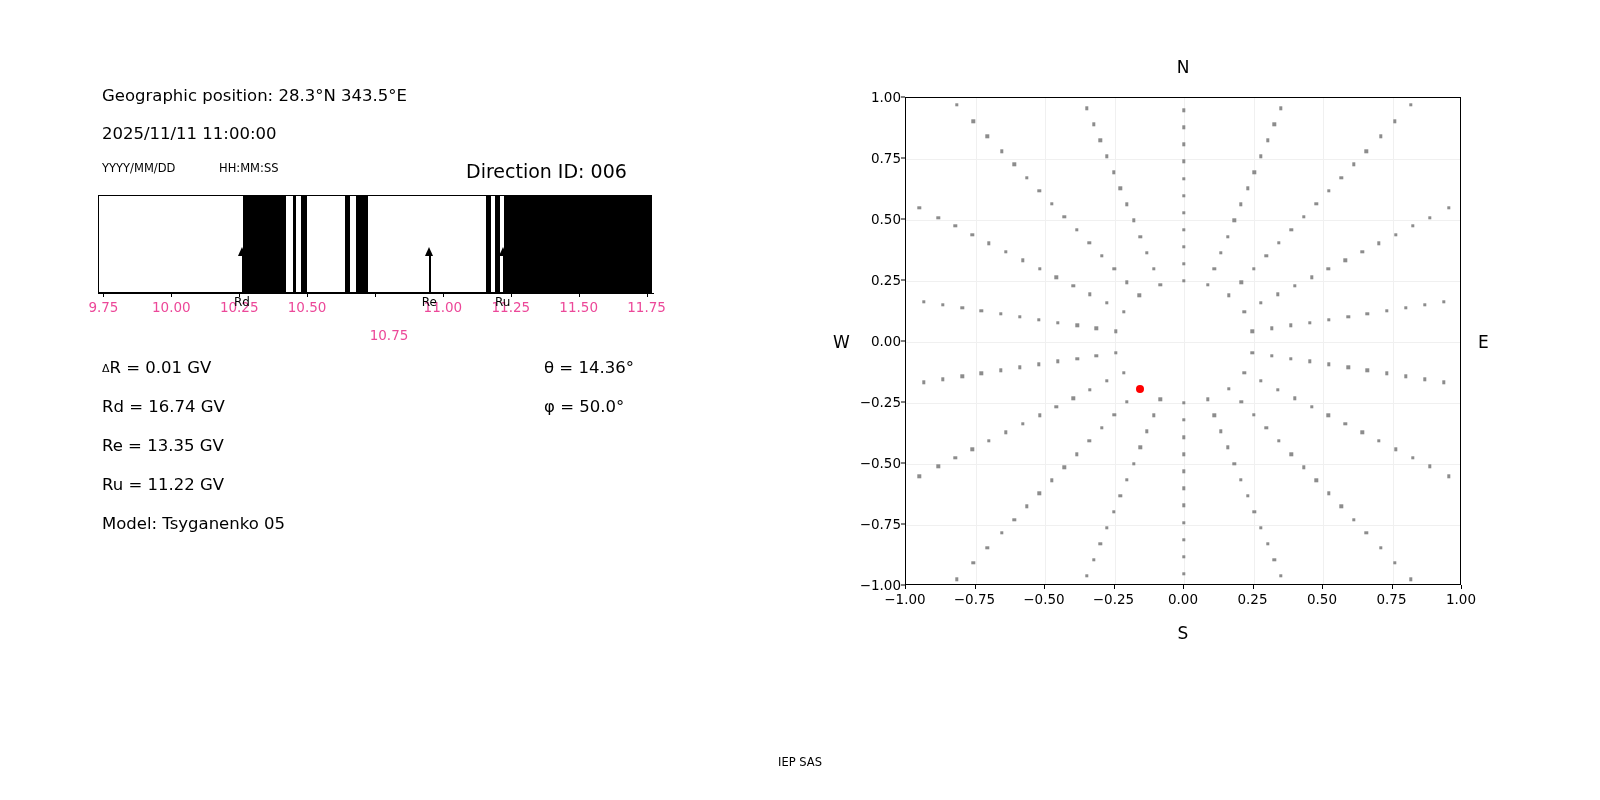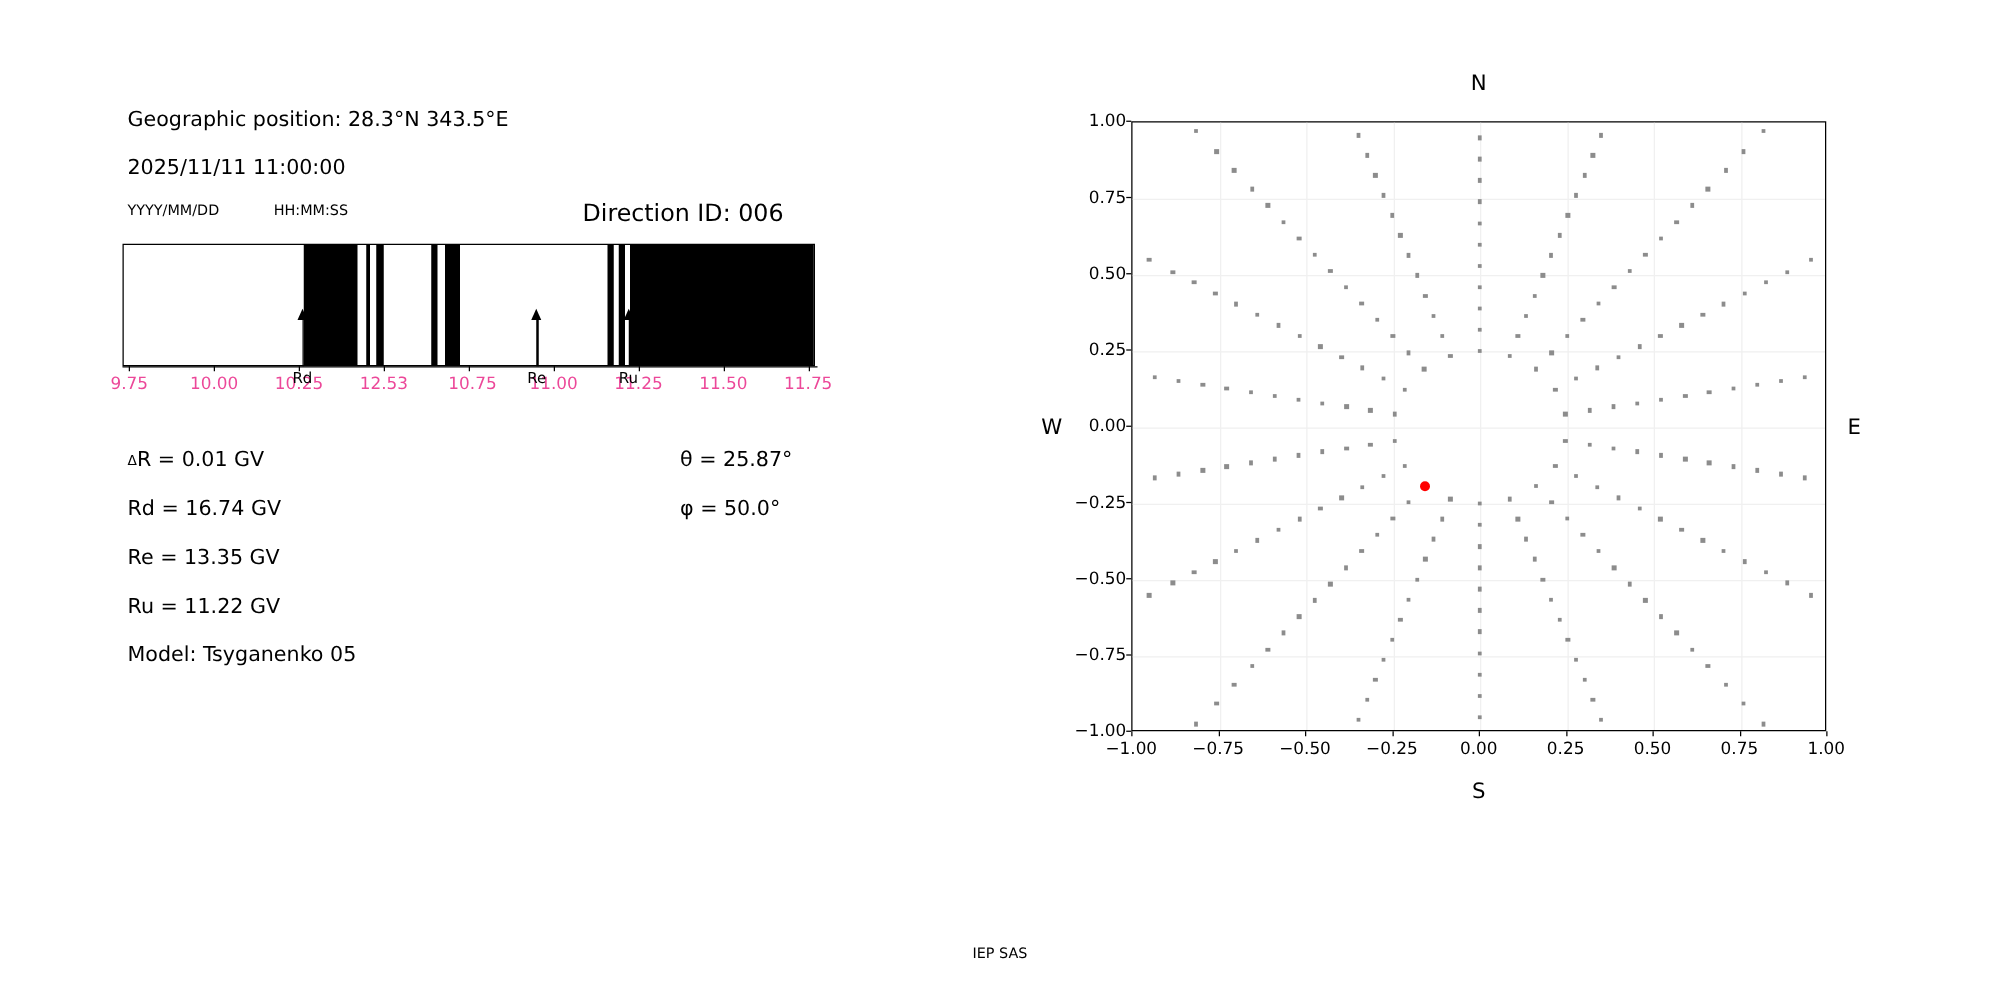--- a/index.html
+++ b/index.html
@@ -239,23 +239,23 @@
 
   <div id="penumbra-axis">
     <div id="axis-line"></div>
   <div class="tick-mark" style="left: 5.43137px;"></div>
       <div class="tick-label" style="left: 5.43137px;">9.75</div>
       <div class="tick-mark" style="left: 73.3235px;"></div>
       <div class="tick-label" style="left: 73.3235px;">10.00</div>
       <div class="tick-mark" style="left: 141.216px;"></div>
       <div class="tick-label" style="left: 141.216px;">10.25</div>
       <div class="tick-mark" style="left: 209.108px;"></div>
-      <div class="tick-label" style="left: 209.108px;">12.53</div>
+      <div class="tick-label" style="left: 209.108px;">10.50</div>
       <div class="tick-mark" style="left: 277px;"></div>
-      <div class="tick-label" style="left: 280px;">10.75</div>
+      <div class="tick-label" style="left: 291px; margin-top: 28px;">10.75</div>
       <div class="tick-mark" style="left: 344.892px;"></div>
       <div class="tick-label" style="left: 344.892px;">11.00</div>
       <div class="tick-mark" style="left: 412.784px;"></div>
       <div class="tick-label" style="left: 412.784px;">11.25</div>
       <div class="tick-mark" style="left: 480.676px;"></div>
       <div class="tick-label" style="left: 480.676px;">11.50</div>
       <div class="tick-mark" style="left: 548.569px;"></div>
       <div class="tick-label" style="left: 548.569px;">11.75</div>
       <div class="arrow-group" style="left: 143.931px;">
         <div class="arrow-head"></div>
@@ -272,21 +272,21 @@
         <div class="arrow-shaft"></div>
         <div class="arrow-label">Ru</div>
       </div>
     </div>
 
   <div class="val-line col-left" style="top:358px"><span class="small-delta">Δ</span><span>R = 0.01 GV</span></div>
   <div class="val-line col-left" style="top:397px">Rd = 16.74 GV</div>
   <div class="val-line col-left" style="top:436px">Re = 13.35 GV</div>
   <div class="val-line col-left" style="top:475px">Ru = 11.22 GV</div>
   <div class="val-line col-left" style="top:514px">Model: Tsyganenko 05</div>
-  <div class="val-line col-right" style="top:358px">θ = 25.87°</div>
+  <div class="val-line col-right" style="top:358px">θ = 14.36°</div>
   <div class="val-line col-right" style="top:397px">φ = 50.0°</div>
 </div>
 
 <div id="right-panel">
   <div id="polar-frame">
     <div id="red-point" style="left: 234.354px; top: 290.848px; background: rgb(255, 0, 0);"></div>
   <div class="gridline-v" style="left: 69.5px;"></div>
       <div class="gridline-v" style="left: 139px;"></div>
       <div class="gridline-v" style="left: 208.5px;"></div>
       <div class="gridline-v" style="left: 278px;"></div>

